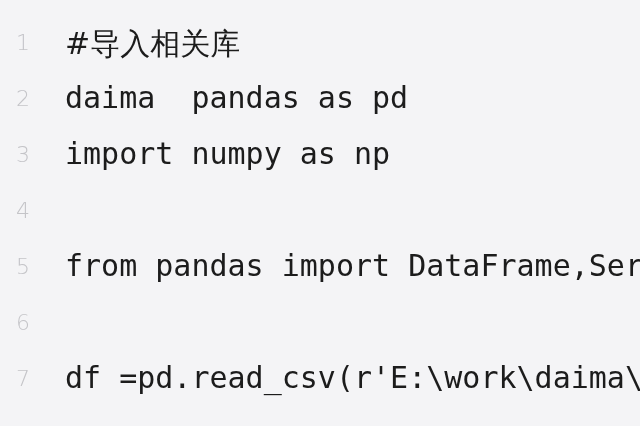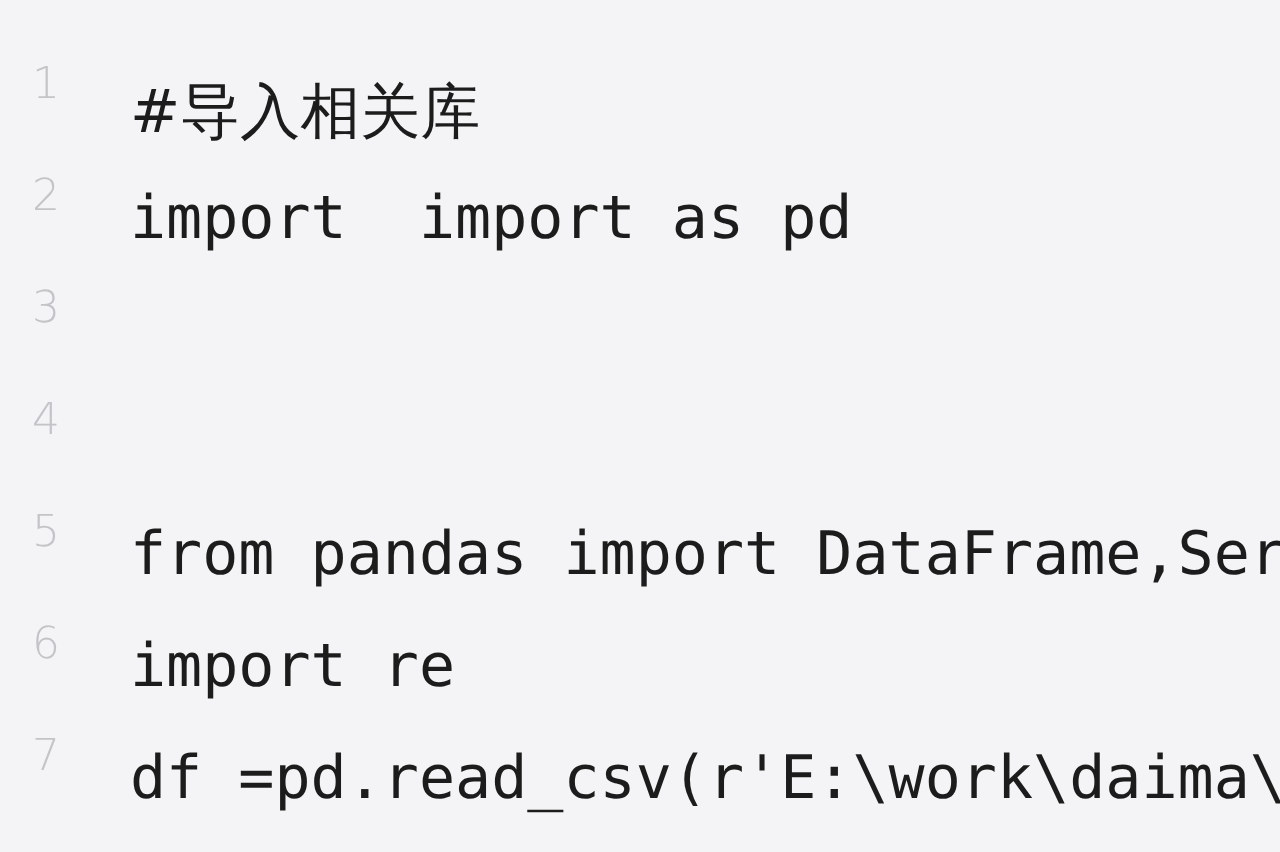--- a/index.html
+++ b/index.html
@@ -13,53 +13,53 @@
       position: absolute; left: 0; height: 56px; width: 640px;
       white-space: pre;
     }
     .ln {
       position: absolute; left: 16px; width: 20px;
       font-family: "DejaVu Sans", sans-serif;
       font-size: 22px; color: #c4c4c8; font-weight: 200;
       top: 6px;
     }
     .code {
-      position: absolute; left: 65px; top: 12px;
+      position: absolute; left: 65px; top: 0;
       font-family: "DejaVu Sans Mono", monospace;
       font-size: 30px; letter-spacing: 0px;
       color: #1c1c1c;
       white-space: pre;
     }
     .comment-cjk {
       font-family: "DejaVu Sans", sans-serif;
     }
   </style>
 </head>
 <body>
 
 <div class="editor">
   <div class="line" style="top:24px">
     <span class="ln">1</span>
     <span class="code comment-cjk">#导入相关库</span>
   </div>
   <div class="line" style="top:80px">
     <span class="ln">2</span>
-    <span class="code">import  import as pd</span>
+    <span class="code">daima  pandas as pd</span>
   </div>
   <div class="line" style="top:136px">
     <span class="ln">3</span>
+    <span class="code">import numpy as np</span>
   </div>
   <div class="line" style="top:192px">
     <span class="ln">4</span>
   </div>
   <div class="line" style="top:248px">
     <span class="ln">5</span>
     <span class="code">from pandas import DataFrame,Ser</span>
   </div>
   <div class="line" style="top:304px">
     <span class="ln">6</span>
-    <span class="code">import re</span>
   </div>
   <div class="line" style="top:360px">
     <span class="ln">7</span>
     <span class="code">df =pd.read_csv(r'E:\work\daima\</span>
   </div>
 </div>
 
 </body></html>

